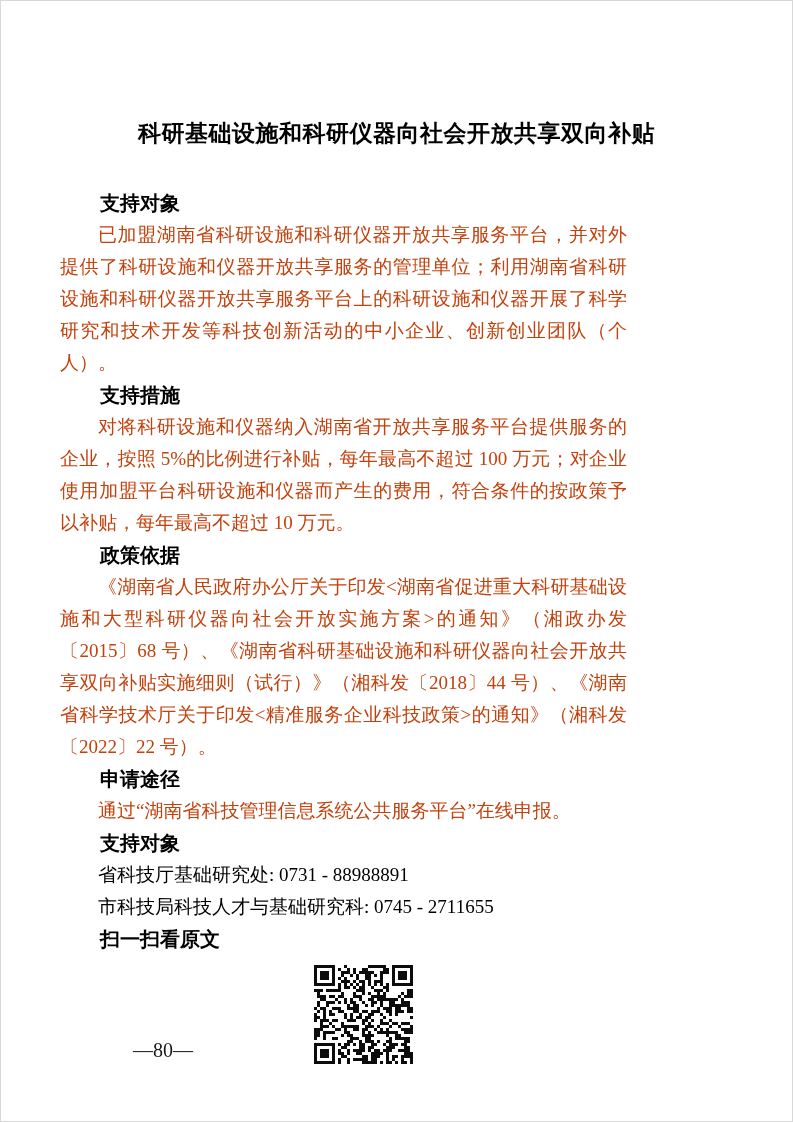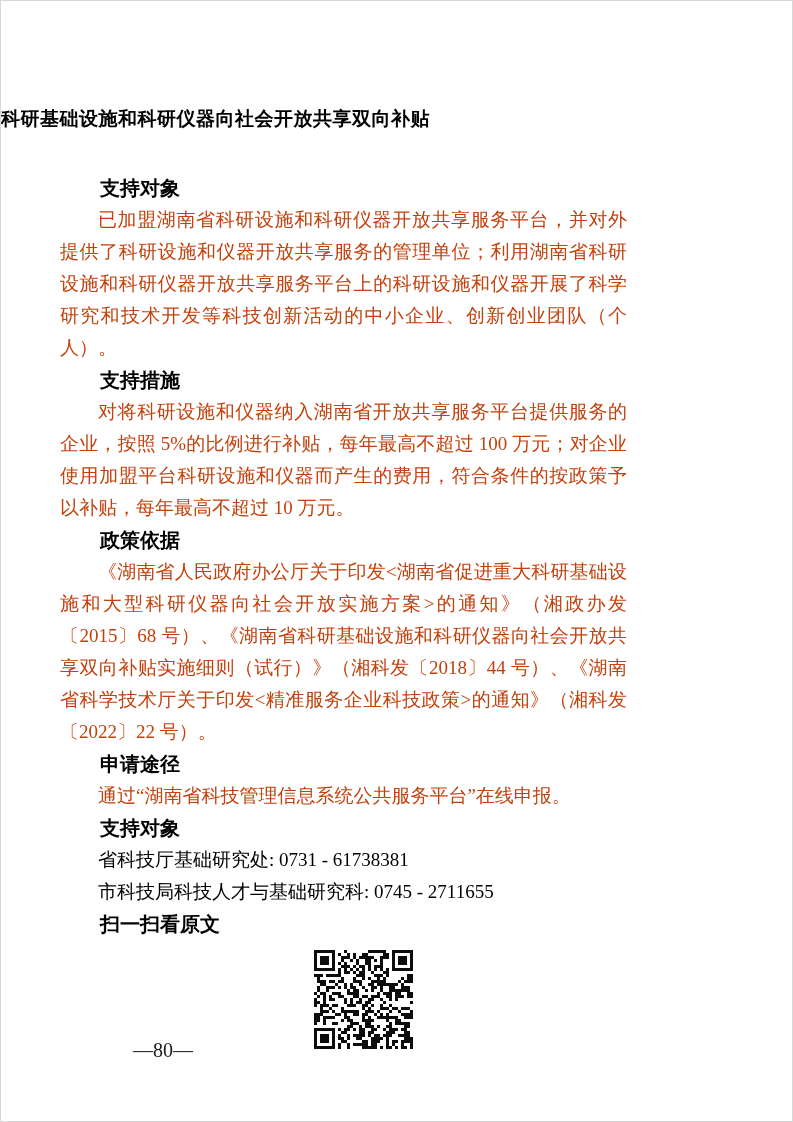--- a/index.html
+++ b/index.html
@@ -13,24 +13,24 @@
     height: 1122px;
     margin: 0 auto;
     background: #ffffff;
     color: #000000;
     box-sizing: border-box;
     border: 1px solid #d8d8d8;
     overflow: hidden;
     font-family: "Liberation Serif", "DejaVu Serif", serif;
   }
   .doc-title {
-    margin: 0;
+    margin: 15px;
     padding-top: 101px;
-    text-align: left;
-    font-size: 19px;
+    text-align: center;
+    font-size: 23px;
     line-height: 33px;
     font-weight: bold;
     font-family: "Liberation Serif", "DejaVu Serif", serif;
     letter-spacing: 0.5px;
   }
   .content {
     margin: 37px 0 0 59px;
     width: 567px;
   }
   .sec-heading {
@@ -91,21 +91,21 @@
     <p class="sec-body">对将科研设施和仪器纳入湖南省开放共享服务平台提供服务的企业，按照 5%的比例进行补贴，每年最高不超过 100 万元；对企业使用加盟平台科研设施和仪器而产生的费用，符合条件的按政策予以补贴，每年最高不超过 10 万元。</p>
 
     <h2 class="sec-heading">政策依据</h2>
     <p class="sec-body">《湖南省人民政府办公厅关于印发&lt;湖南省促进重大科研基础设施和大型科研仪器向社会开放实施方案&gt;的通知》（湘政办发〔2015〕68 号）、《湖南省科研基础设施和科研仪器向社会开放共享双向补贴实施细则（试行）》（湘科发〔2018〕44 号）、《湖南省科学技术厅关于印发&lt;精准服务企业科技政策&gt;的通知》（湘科发〔2022〕22 号）。</p>
 
     <h2 class="sec-heading">申请途径</h2>
     <p class="sec-body">通过“湖南省科技管理信息系统公共服务平台”在线申报。</p>
 
     <h2 class="sec-heading">支持对象</h2>
 
-    <p class="sec-line">省科技厅基础研究处: 0731 - 61738381</p>
+    <p class="sec-line">省科技厅基础研究处: 0731 - 88988891</p>
     <p class="sec-line">市科技局科技人才与基础研究科: 0745 - 2711655</p>
 
     <h2 class="sec-heading">扫一扫看原文</h2>
 
     <div class="qr-wrap">
       <svg id="qr-svg" xmlns="http://www.w3.org/2000/svg" width="99" height="99" viewBox="0 0 99 99">
           <rect x="0" y="0" width="3" height="3"></rect>
           <rect x="3" y="0" width="3" height="3"></rect>
           <rect x="6" y="0" width="3" height="3"></rect>
           <rect x="9" y="0" width="3" height="3"></rect>

